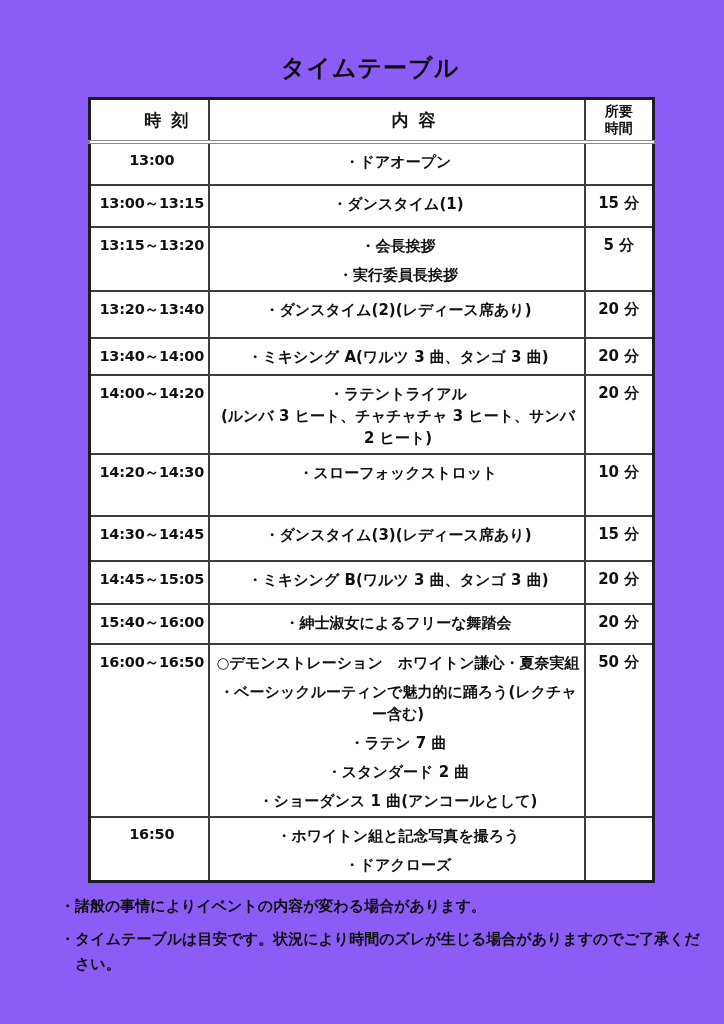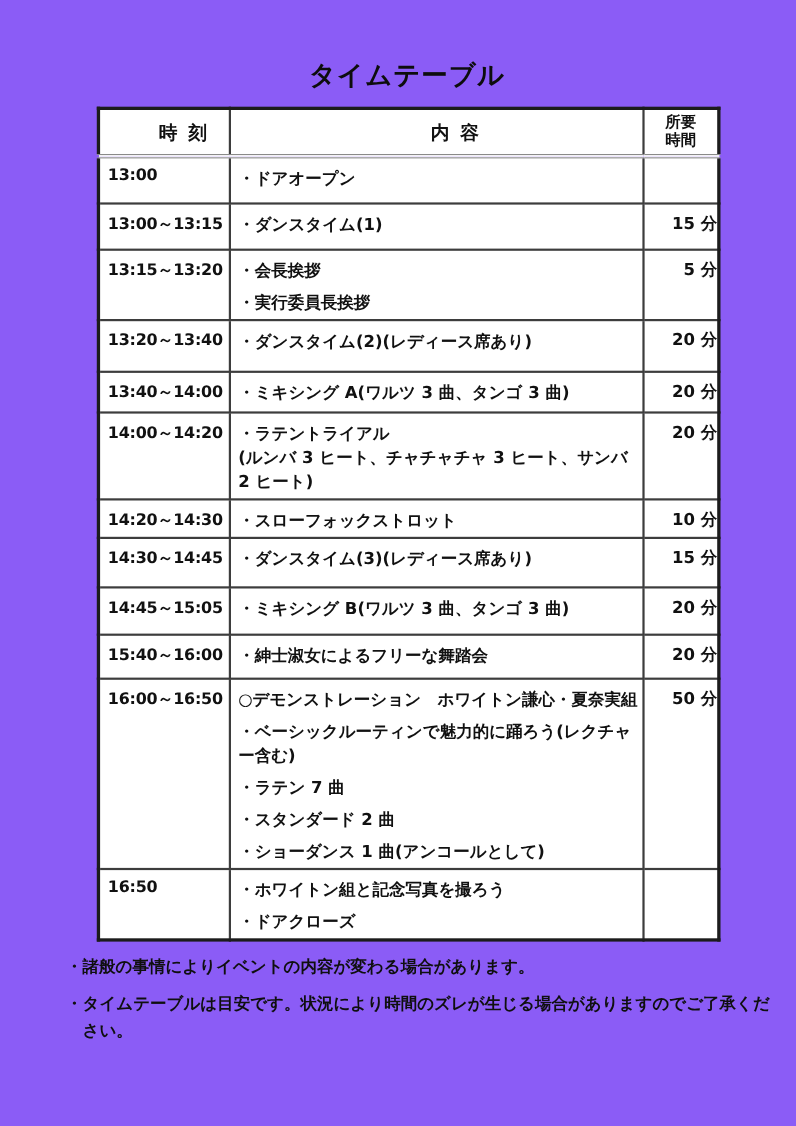--- a/index.html
+++ b/index.html
@@ -33,20 +33,21 @@
     border-collapse: collapse;
     table-layout: fixed;
     width: 564px;
     margin: 13px 0 0 88px;
     border: 3px solid #1c1c1c;
   }
   .timetable th, .timetable td {
     border: 2px solid #3d3d3d;
     vertical-align: top;
     background: #fff;
+    text-align: center;
   }
   .timetable thead th {
     vertical-align: middle;
     text-align: center;
     border-bottom: 4px double #8a8a8a;
     padding: 3px 0;
   }
   .th-label { font-size: 17px; letter-spacing: 2px; padding-left: 36px; }
   .th-dur div { font-size: 14px; line-height: 17px; letter-spacing: 0; }
   td.c-time {
@@ -55,21 +56,21 @@
     white-space: nowrap;
     padding: 8px 2px 4px 7px;
   }
   td.c-content {
     font-size: 15px;
     line-height: 22px;
     padding: 7px 4px 4px 7px;
   }
   td.c-dur {
     font-size: 15px;
-    text-align: right;
+    text-align: center;
     white-space: nowrap;
     padding: 8px 0 4px 0;
   }
   .spaced .line + .line { margin-top: 7px; }
   .notes {
     margin: 11px 0 0 60px;
     width: 642px;
     font-size: 15px;
     line-height: 25px;
     color: #0f0f0f;
@@ -143,21 +144,21 @@
         <td class="c-dur">20 分</td>
       </tr>
       <tr style="height:52px">
         <td class="c-time">14:00～14:20</td>
         <td class="c-content">
           <div class="line">・ラテントライアル</div>
           <div class="line">(ルンバ 3 ヒート、チャチャチャ 3 ヒート、サンバ 2 ヒート)</div>
         </td>
         <td class="c-dur">20 分</td>
       </tr>
-      <tr style="height:35px">
+      <tr style="height:62px">
         <td class="c-time">14:20～14:30</td>
         <td class="c-content">
           <div class="line">・スローフォックストロット</div>
         </td>
         <td class="c-dur">10 分</td>
       </tr>
       <tr style="height:45px">
         <td class="c-time">14:30～14:45</td>
         <td class="c-content">
           <div class="line">・ダンスタイム(3)(レディース席あり)</div>

